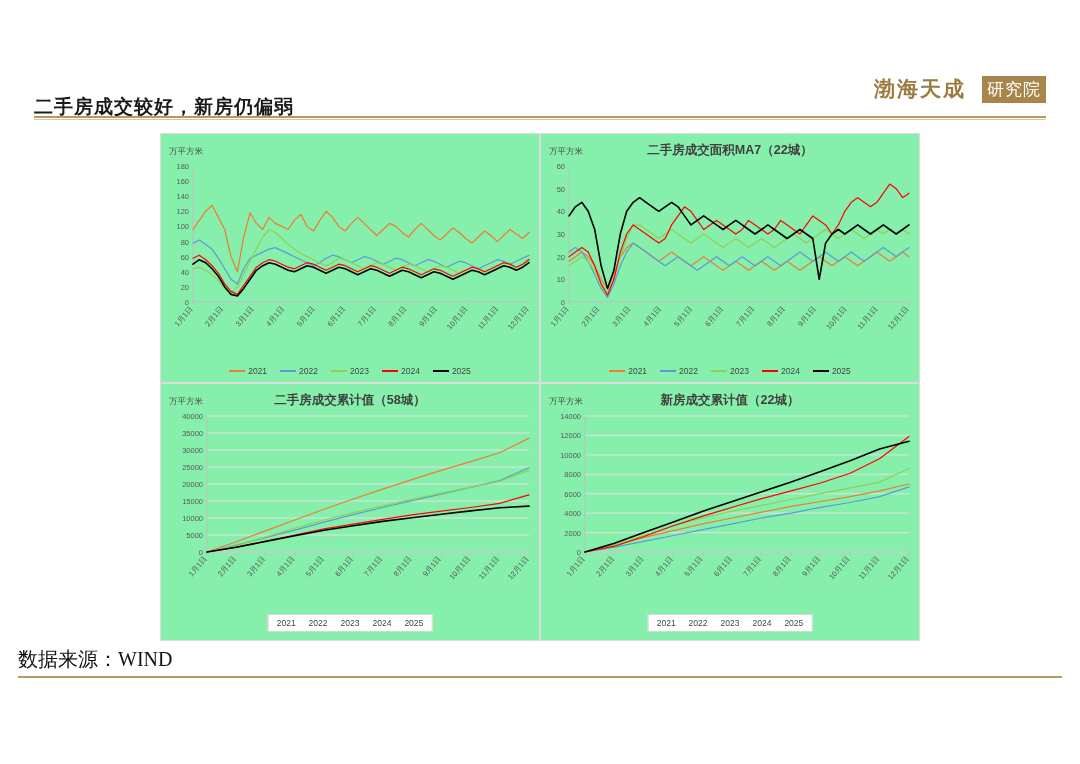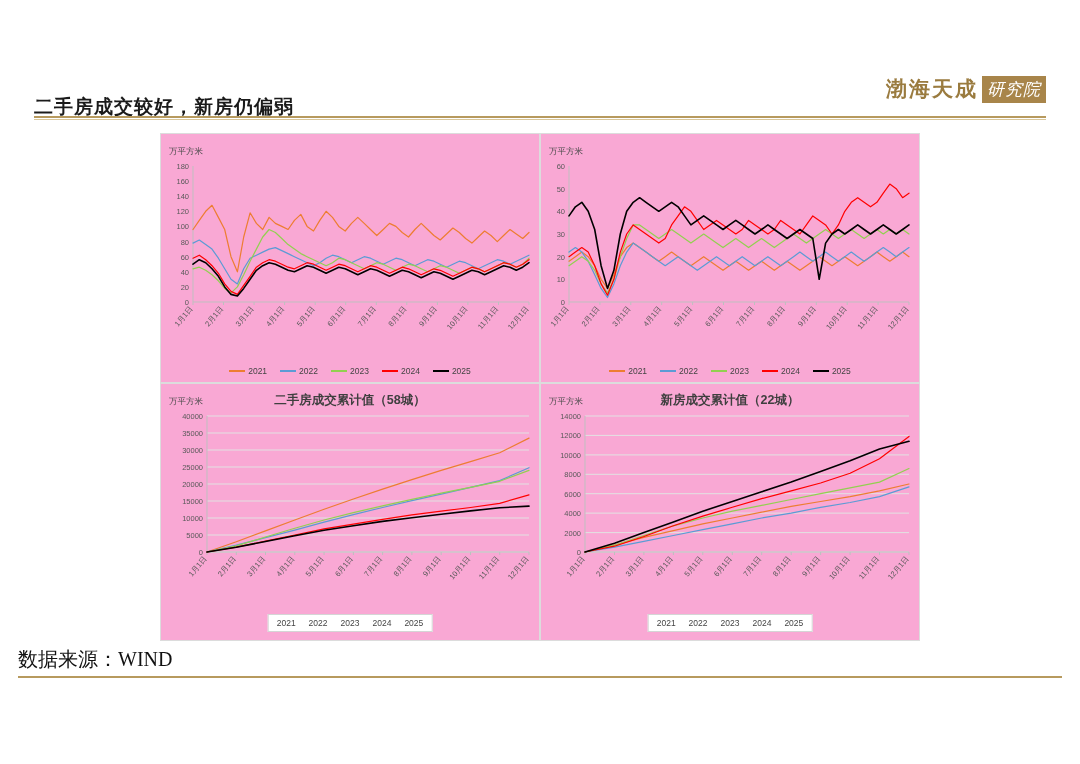--- a/index.html
+++ b/index.html
@@ -11,48 +11,48 @@
   .slide{position:absolute;inset:0;}
 
   
   .title{
     position:absolute;left:34px;top:94px;
     font-family:"Liberation Serif","DejaVu Serif",serif;
     font-size:19px;font-weight:bold;color:#1a1a1a;letter-spacing:1px;
   }
   .logo{
     position:absolute;right:34px;top:72px;width:192px;height:34px;
-    display:flex;align-items:center;justify-content:flex-end;gap:4px;
+    display:flex;align-items:center;justify-content:flex-end;gap:16px;
   }
   .logo .cn{
     font-family:"Liberation Serif","DejaVu Serif",serif;
     font-size:21px;color:#9a7b3f;letter-spacing:2px;font-weight:bold;
   }
   .logo .seal{
     background:#a8854a;color:#fff;font-size:17px;padding:2px 5px;
-    font-family:"Liberation Serif","DejaVu Serif",serif;letter-spacing:1px;font-style:italic;
+    font-family:"Liberation Serif","DejaVu Serif",serif;letter-spacing:1px;
   }
   .rule{
     position:absolute;left:34px;right:34px;top:116px;height:2px;background:#b79a5e;
   }
   .rule-thin{
     position:absolute;left:34px;right:34px;top:119px;height:1px;background:#d9c79b;
   }
 
   .source{
     position:absolute;left:18px;top:646px;
     font-family:"Liberation Serif","DejaVu Serif",serif;
     font-size:20px;color:#111;
   }
   .footrule{
     position:absolute;left:18px;right:18px;top:676px;height:2px;background:#b79a5e;
   }
 
   
-  .panel{position:absolute;background:#f9a8d4;border:1px solid #dcdcdc;box-sizing:border-box;}
+  .panel{position:absolute;background:#86efac;border:1px solid #dcdcdc;box-sizing:border-box;}
   #panel-tl{left:160px;top:133px;width:380px;height:250px;}
   #panel-tr{left:540px;top:133px;width:380px;height:250px;}
   #panel-bl{left:160px;top:383px;width:380px;height:258px;}
   #panel-br{left:540px;top:383px;width:380px;height:258px;}
 
   .ch-title{
     position:absolute;left:0;right:0;top:8px;text-align:center;
     font-size:12.5px;color:#3f3f3f;font-weight:bold;
   }
   .ch-unit{
@@ -155,20 +155,21 @@
         </span>
         <span class="li">
           <span class="sw" style="background:#000000"></span>
           <span>2025</span>
         </span>
       </div>
   </div>
 
   <div class="panel" id="panel-tr">
     <div class="ch-unit">万平方米</div>
+    <div class="ch-title">二手房成交面积MA7（22城）</div>
     <div class="plot" id="plot-tr" style="left: 6px; top: 26px;">
         <svg width="368" height="186" xmlns="http://www.w3.org/2000/svg">
           <text x="18" y="145.0" font-size="7.5" fill="#595959" text-anchor="end" font-family="Liberation Sans, sans-serif">0</text>
           <text x="18" y="122.3" font-size="7.5" fill="#595959" text-anchor="end" font-family="Liberation Sans, sans-serif">10</text>
           <text x="18" y="99.7" font-size="7.5" fill="#595959" text-anchor="end" font-family="Liberation Sans, sans-serif">20</text>
           <text x="18" y="77.0" font-size="7.5" fill="#595959" text-anchor="end" font-family="Liberation Sans, sans-serif">30</text>
           <text x="18" y="54.3" font-size="7.5" fill="#595959" text-anchor="end" font-family="Liberation Sans, sans-serif">40</text>
           <text x="18" y="31.7" font-size="7.5" fill="#595959" text-anchor="end" font-family="Liberation Sans, sans-serif">50</text>
           <text x="18" y="9.0" font-size="7.5" fill="#595959" text-anchor="end" font-family="Liberation Sans, sans-serif">60</text>
           <line x1="22" y1="6" x2="22" y2="142" stroke="#bfbfbf" stroke-width="1"></line>

